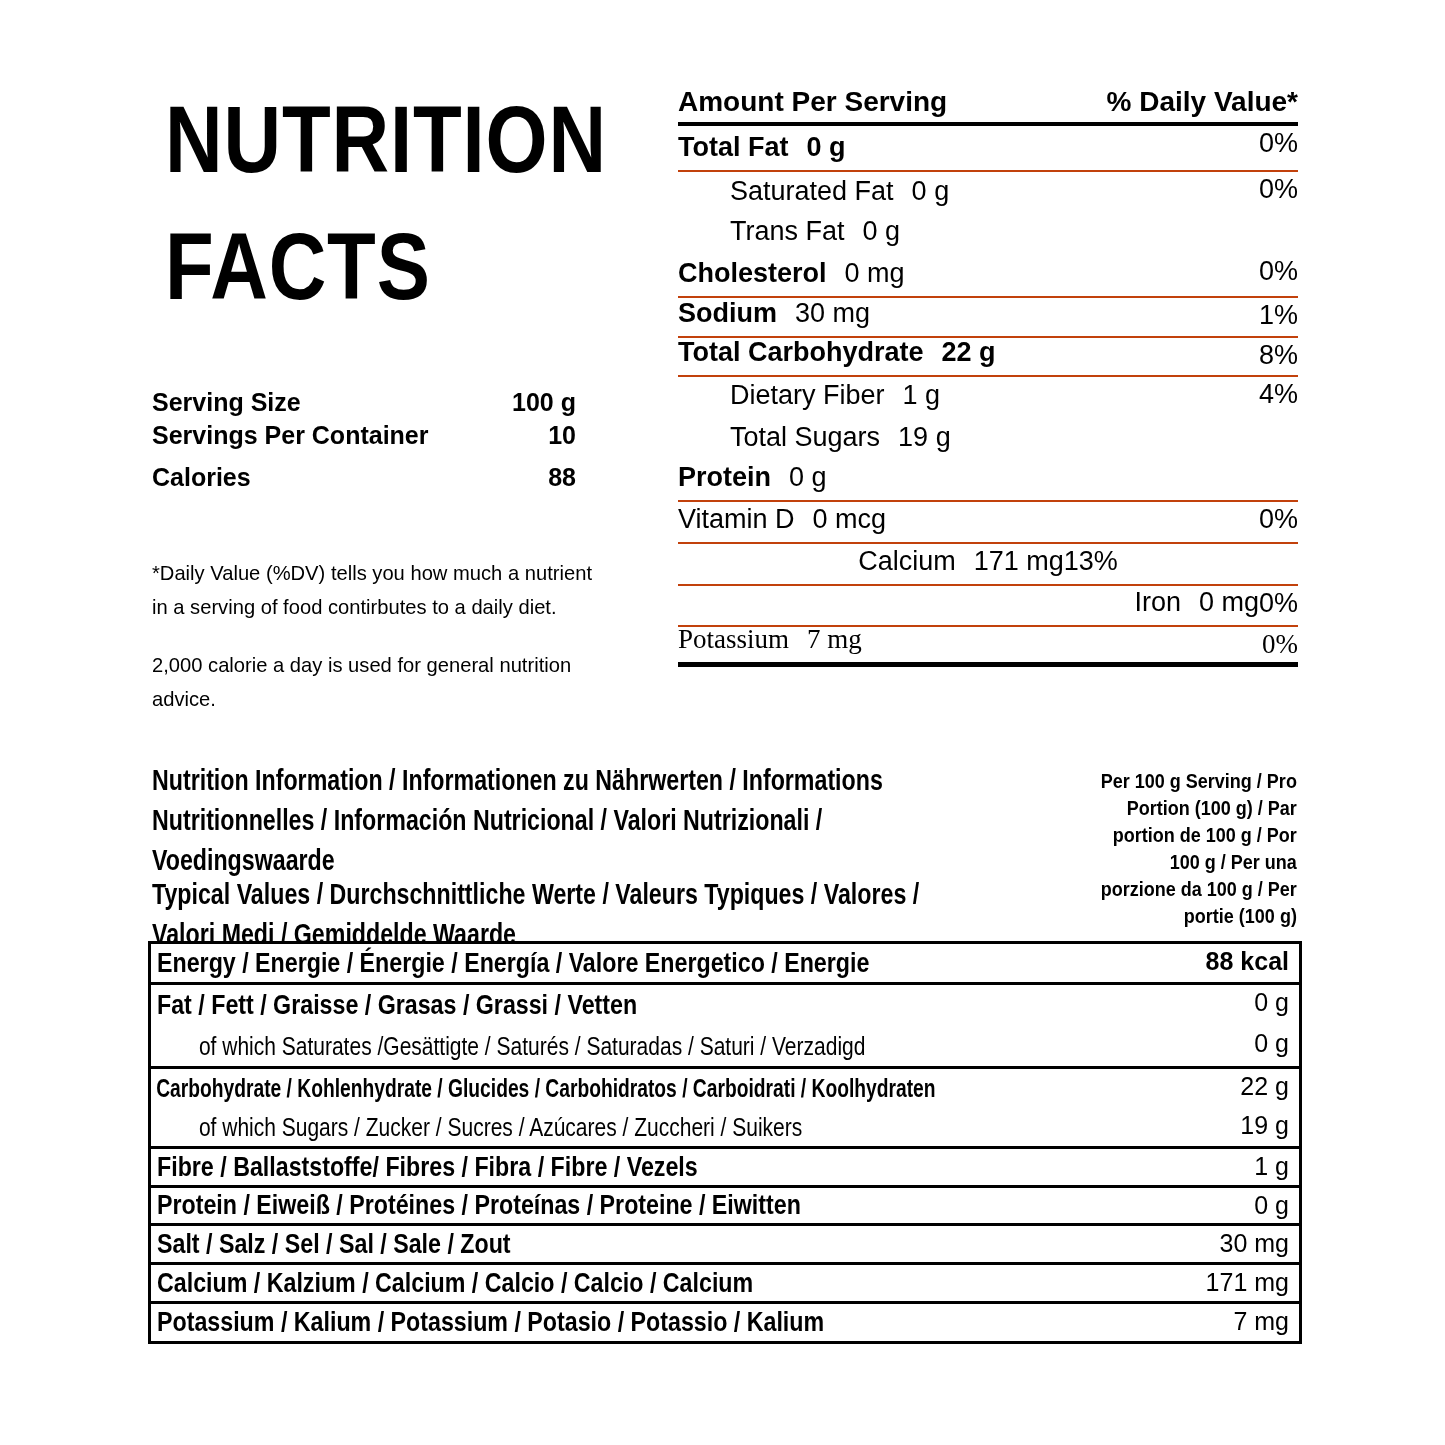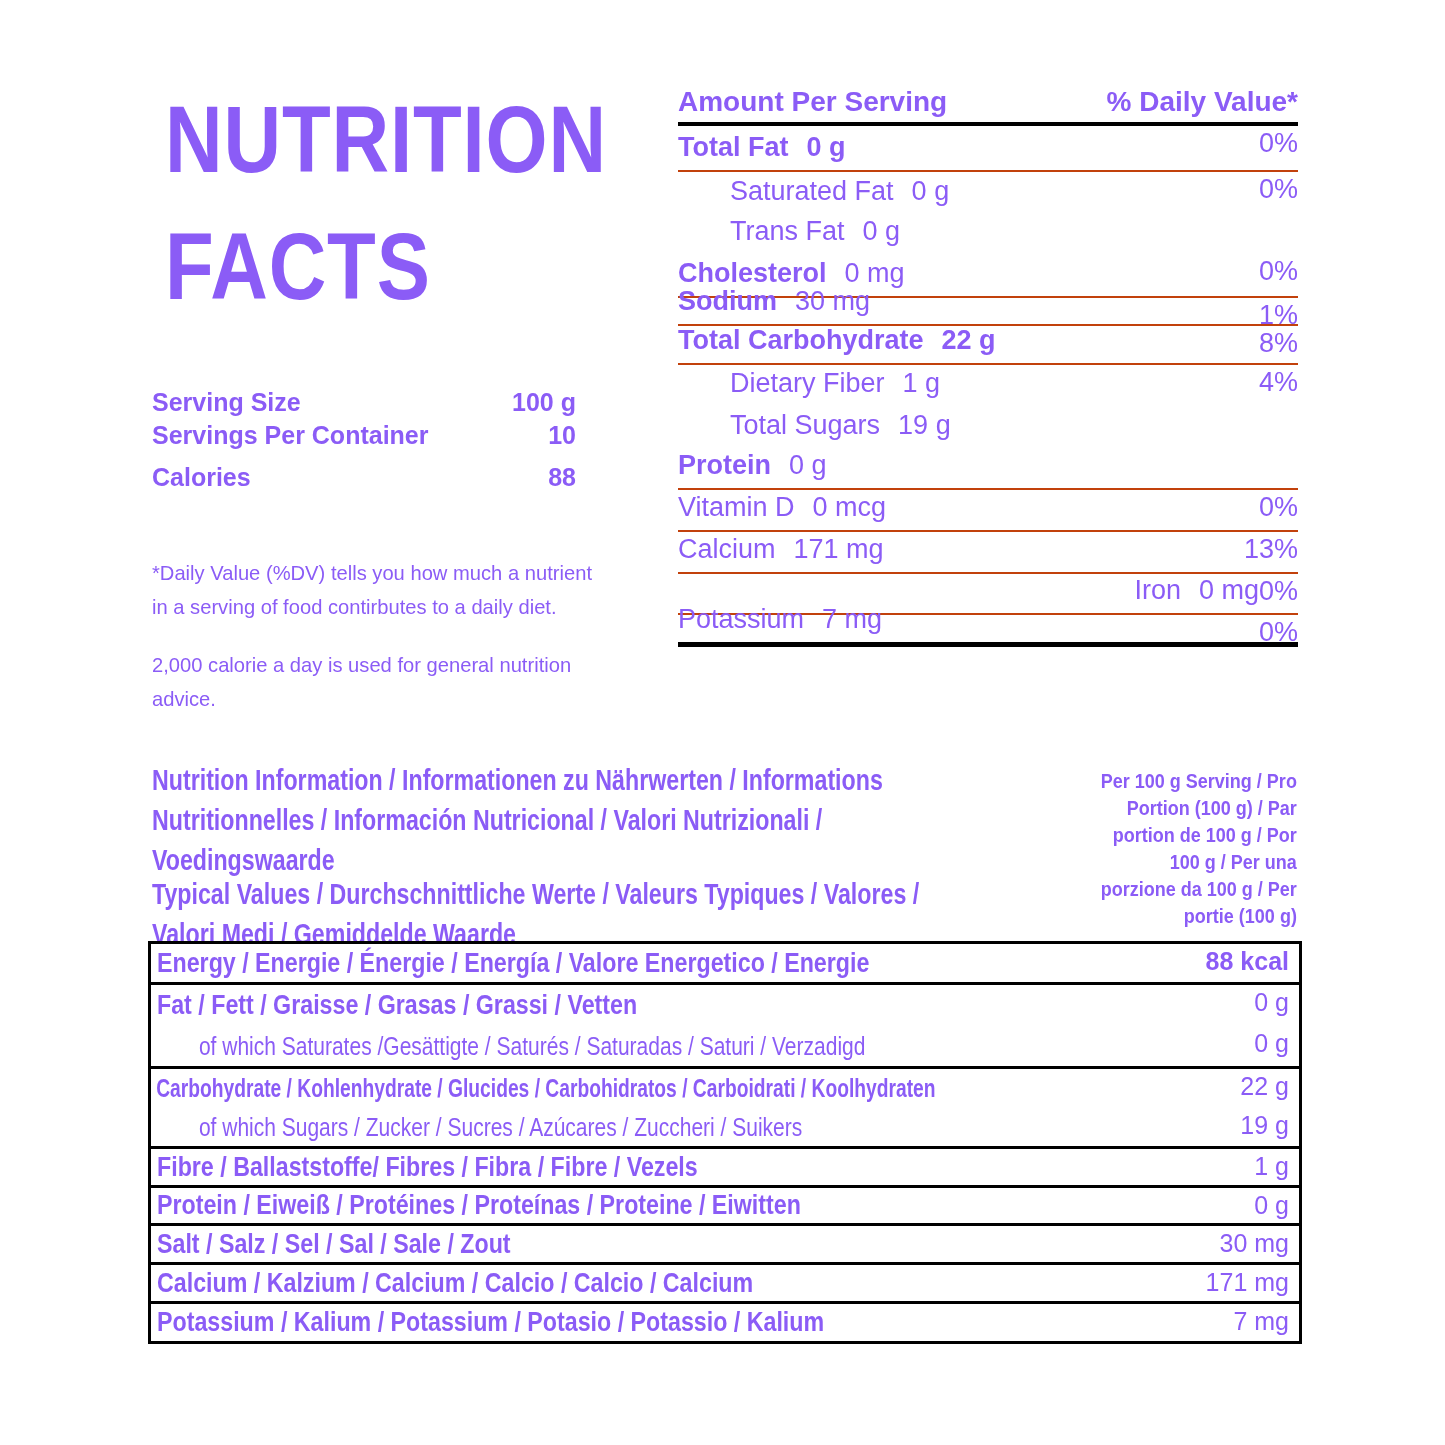--- a/index.html
+++ b/index.html
@@ -1,18 +1,18 @@
 <!DOCTYPE html>
 <html><head>
 <meta charset="utf-8">
 <style>
   html,body { margin:0; padding:0; background:#ffffff; }
   .page {
     position:relative; width:1445px; height:1445px; background:#ffffff;
-    color:#8b5cf6; font-family:"Liberation Sans","DejaVu Sans",sans-serif;
+    color:#000000; font-family:"Liberation Sans","DejaVu Sans",sans-serif;
     overflow:hidden;
   }
   
   .title-line {
     position:absolute; left:165px; font-size:95px; font-weight:700;
     transform:scaleX(0.84); transform-origin:0 0; white-space:nowrap;
     letter-spacing:1px; line-height:1;
   }
   
   .serving-info { position:absolute; left:152px; top:388px; width:424px; }
@@ -117,21 +117,21 @@
           <span class="fda-dv">0%</span>
         </div>
         <div class="fda-row ind" style="height: 40px;">
           <span class="fda-label"><span class="nm">Trans Fat</span><span class="amt">0 g</span></span>
           <span class="fda-dv"></span>
         </div>
         <div class="fda-row bold b-thin" style="height: 44px;">
           <span class="fda-label"><span class="nm">Cholesterol</span><span class="amt">0 mg</span></span>
           <span class="fda-dv">0%</span>
         </div>
-        <div class="fda-row bold b-thin" style="height: 28px;">
+        <div class="fda-row bold b-thin" style="height: 40px;">
           <span class="fda-label"><span class="nm">Sodium</span><span class="amt">30 mg</span></span>
           <span class="fda-dv">1%</span>
         </div>
         <div class="fda-row bold b-thin" style="height: 39px;">
           <span class="fda-label"><span class="nm">Total Carbohydrate</span><span class="amt bold">22 g</span></span>
           <span class="fda-dv">8%</span>
         </div>
         <div class="fda-row ind" style="height: 41px; gap: 14px;">
           <span class="fda-label"><span class="nm">Dietary Fiber</span><span class="amt">1 g</span></span>
           <span class="fda-dv">4%</span>
@@ -141,29 +141,29 @@
           <span class="fda-dv"></span>
         </div>
         <div class="fda-row bold b-thin" style="height: 42px;">
           <span class="fda-label"><span class="nm">Protein</span><span class="amt">0 g</span></span>
           <span class="fda-dv"></span>
         </div>
         <div class="fda-row b-thin" style="height: 42px;">
           <span class="fda-label"><span class="nm">Vitamin D</span><span class="amt">0 mcg</span></span>
           <span class="fda-dv">0%</span>
         </div>
-        <div class="fda-row b-thin" style="height: 42px;">
+        <div class="fda-row b-thin" style="height: 42px; justify-content: center;">
           <span class="fda-label"><span class="nm">Calcium</span><span class="amt">171 mg</span></span>
           <span class="fda-dv">13%</span>
         </div>
         <div class="fda-row b-thin" style="height: 41px; justify-content: flex-end;">
           <span class="fda-label"><span class="nm">Iron</span><span class="amt">0 mg</span></span>
           <span class="fda-dv">0%</span>
         </div>
-        <div class="fda-row b-thick" style="height: 32px;">
+        <div class="fda-row b-thick" style="height: 40px; font-family: Liberation Serif, serif;">
           <span class="fda-label"><span class="nm">Potassium</span><span class="amt">7 mg</span></span>
           <span class="fda-dv">0%</span>
         </div>
       </div>
   </div>
 
   <div class="eu-heading block1" id="eu-heading-1">
       <div>Nutrition Information / Informationen zu Nährwerten / Informations</div>
       <div>Nutritionnelles / Información Nutricional / Valori Nutrizionali /</div>
       <div>Voedingswaarde</div>

